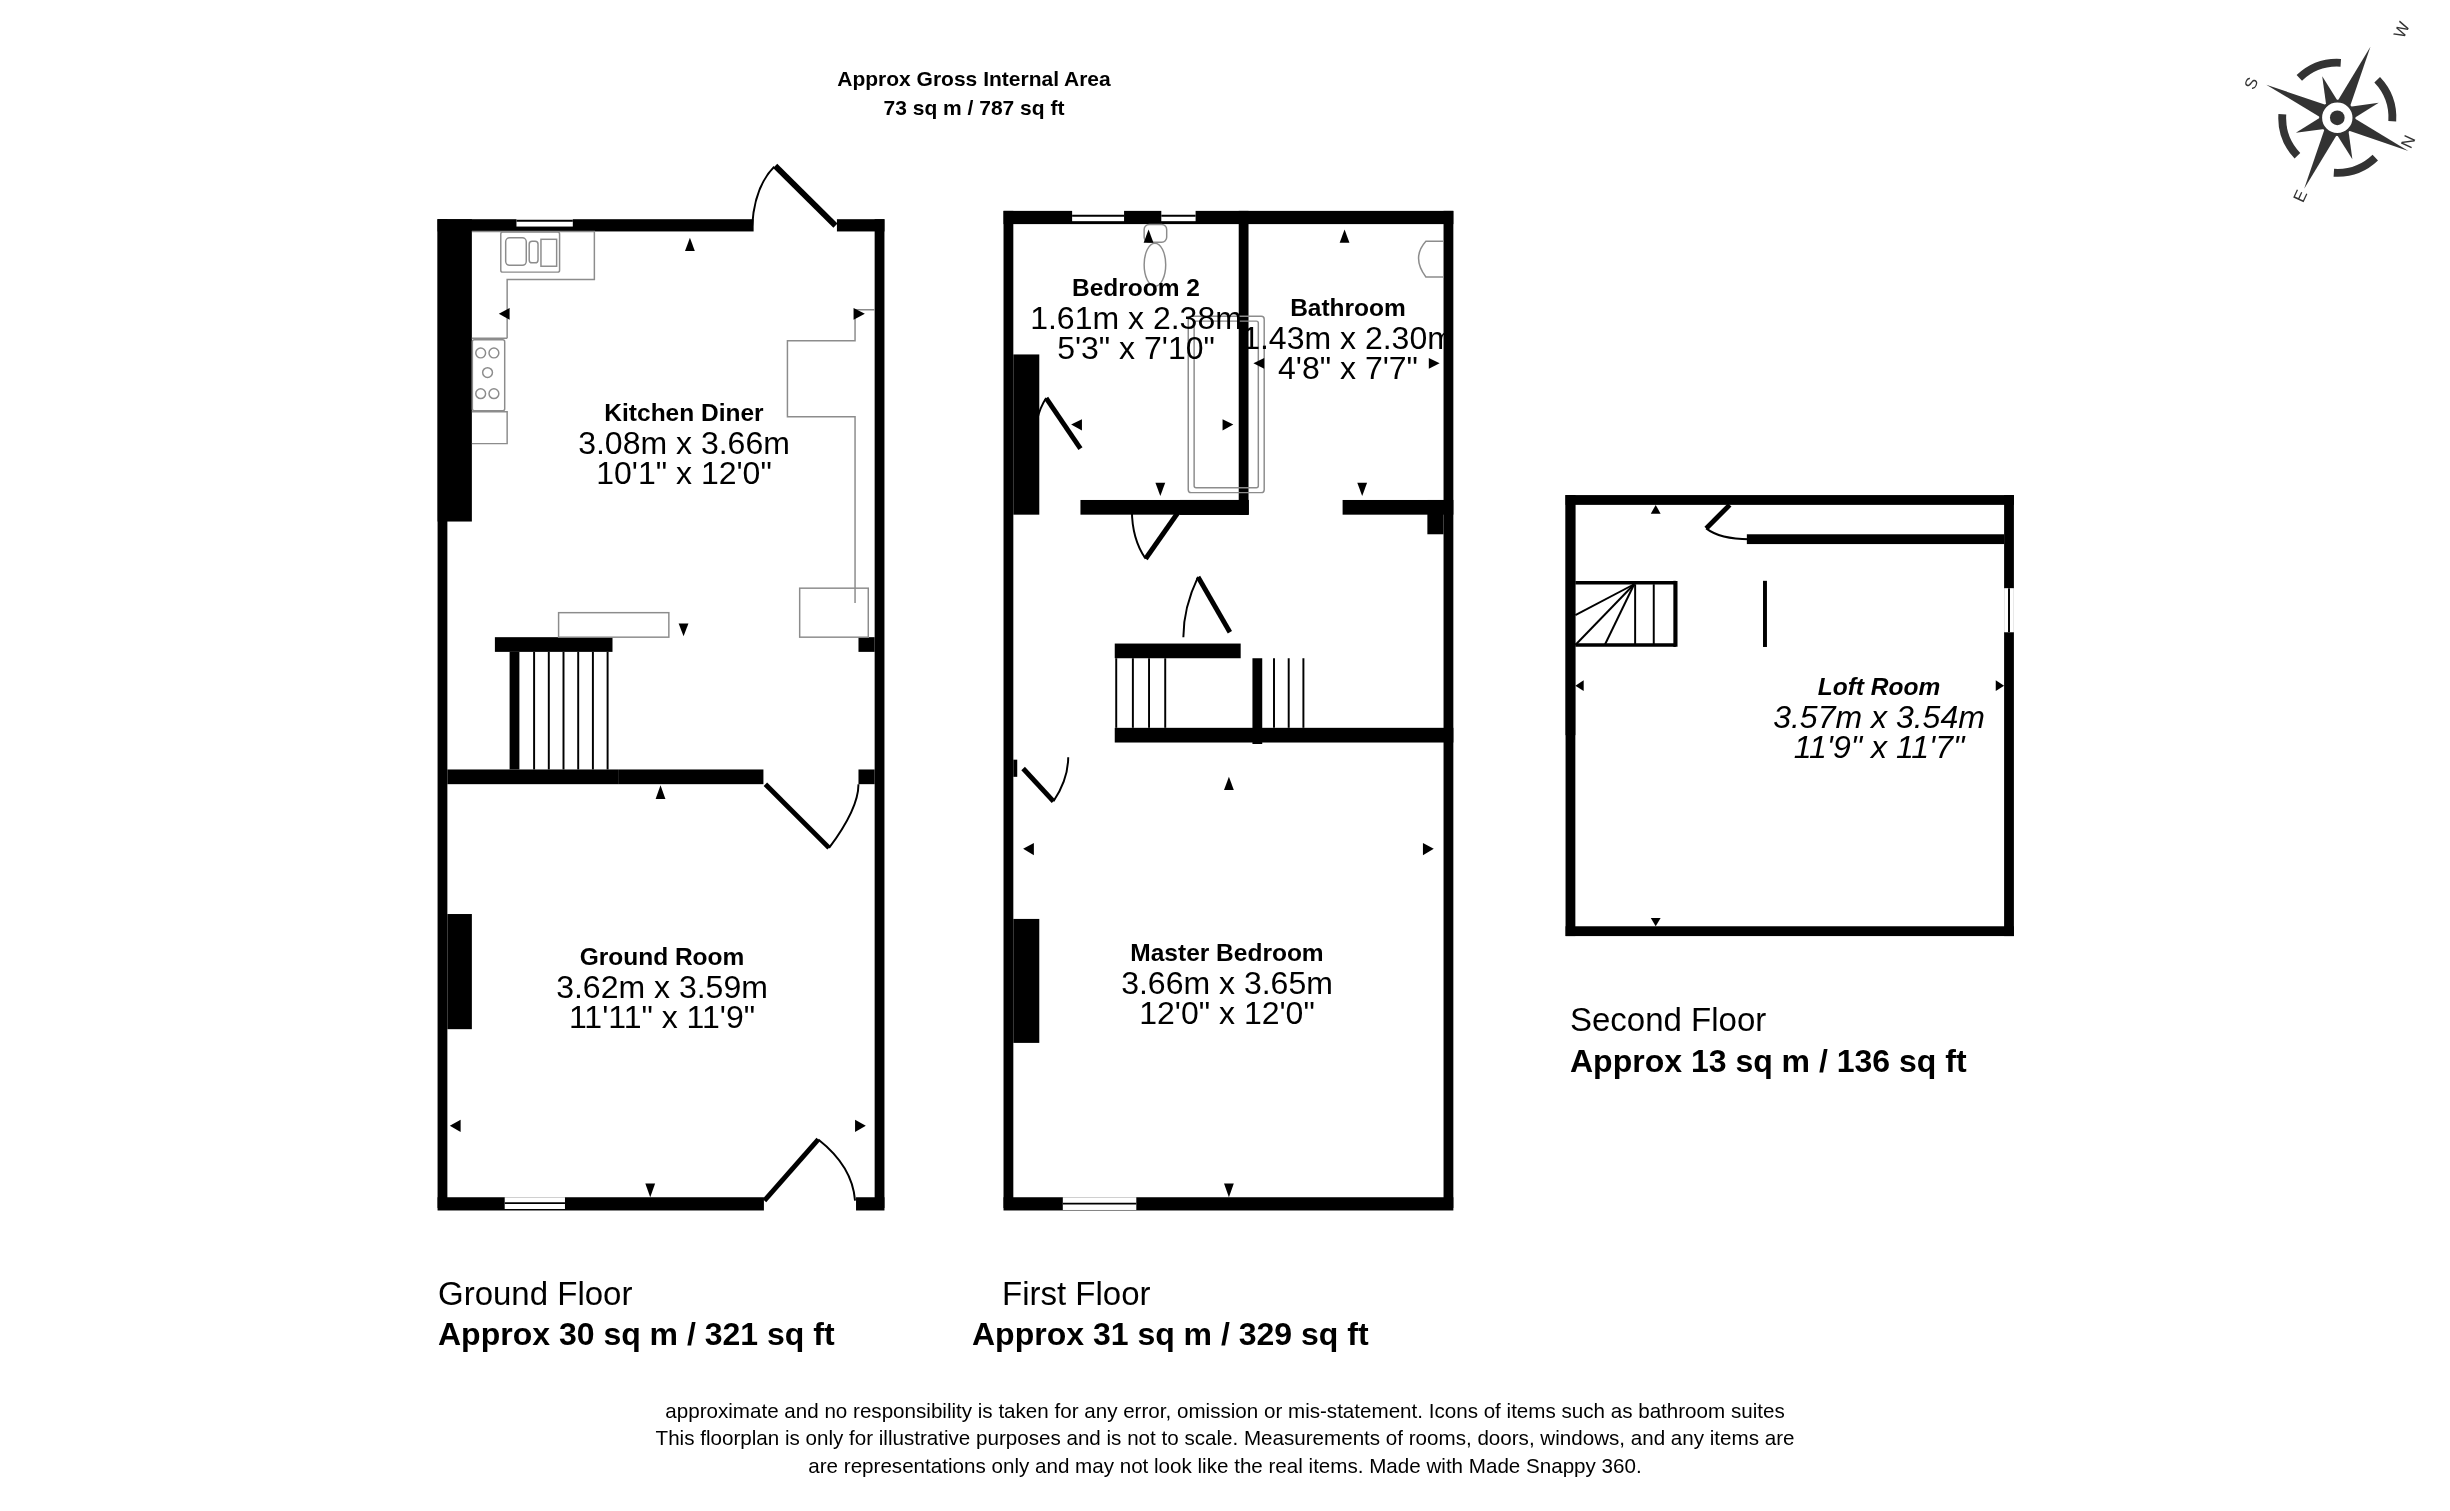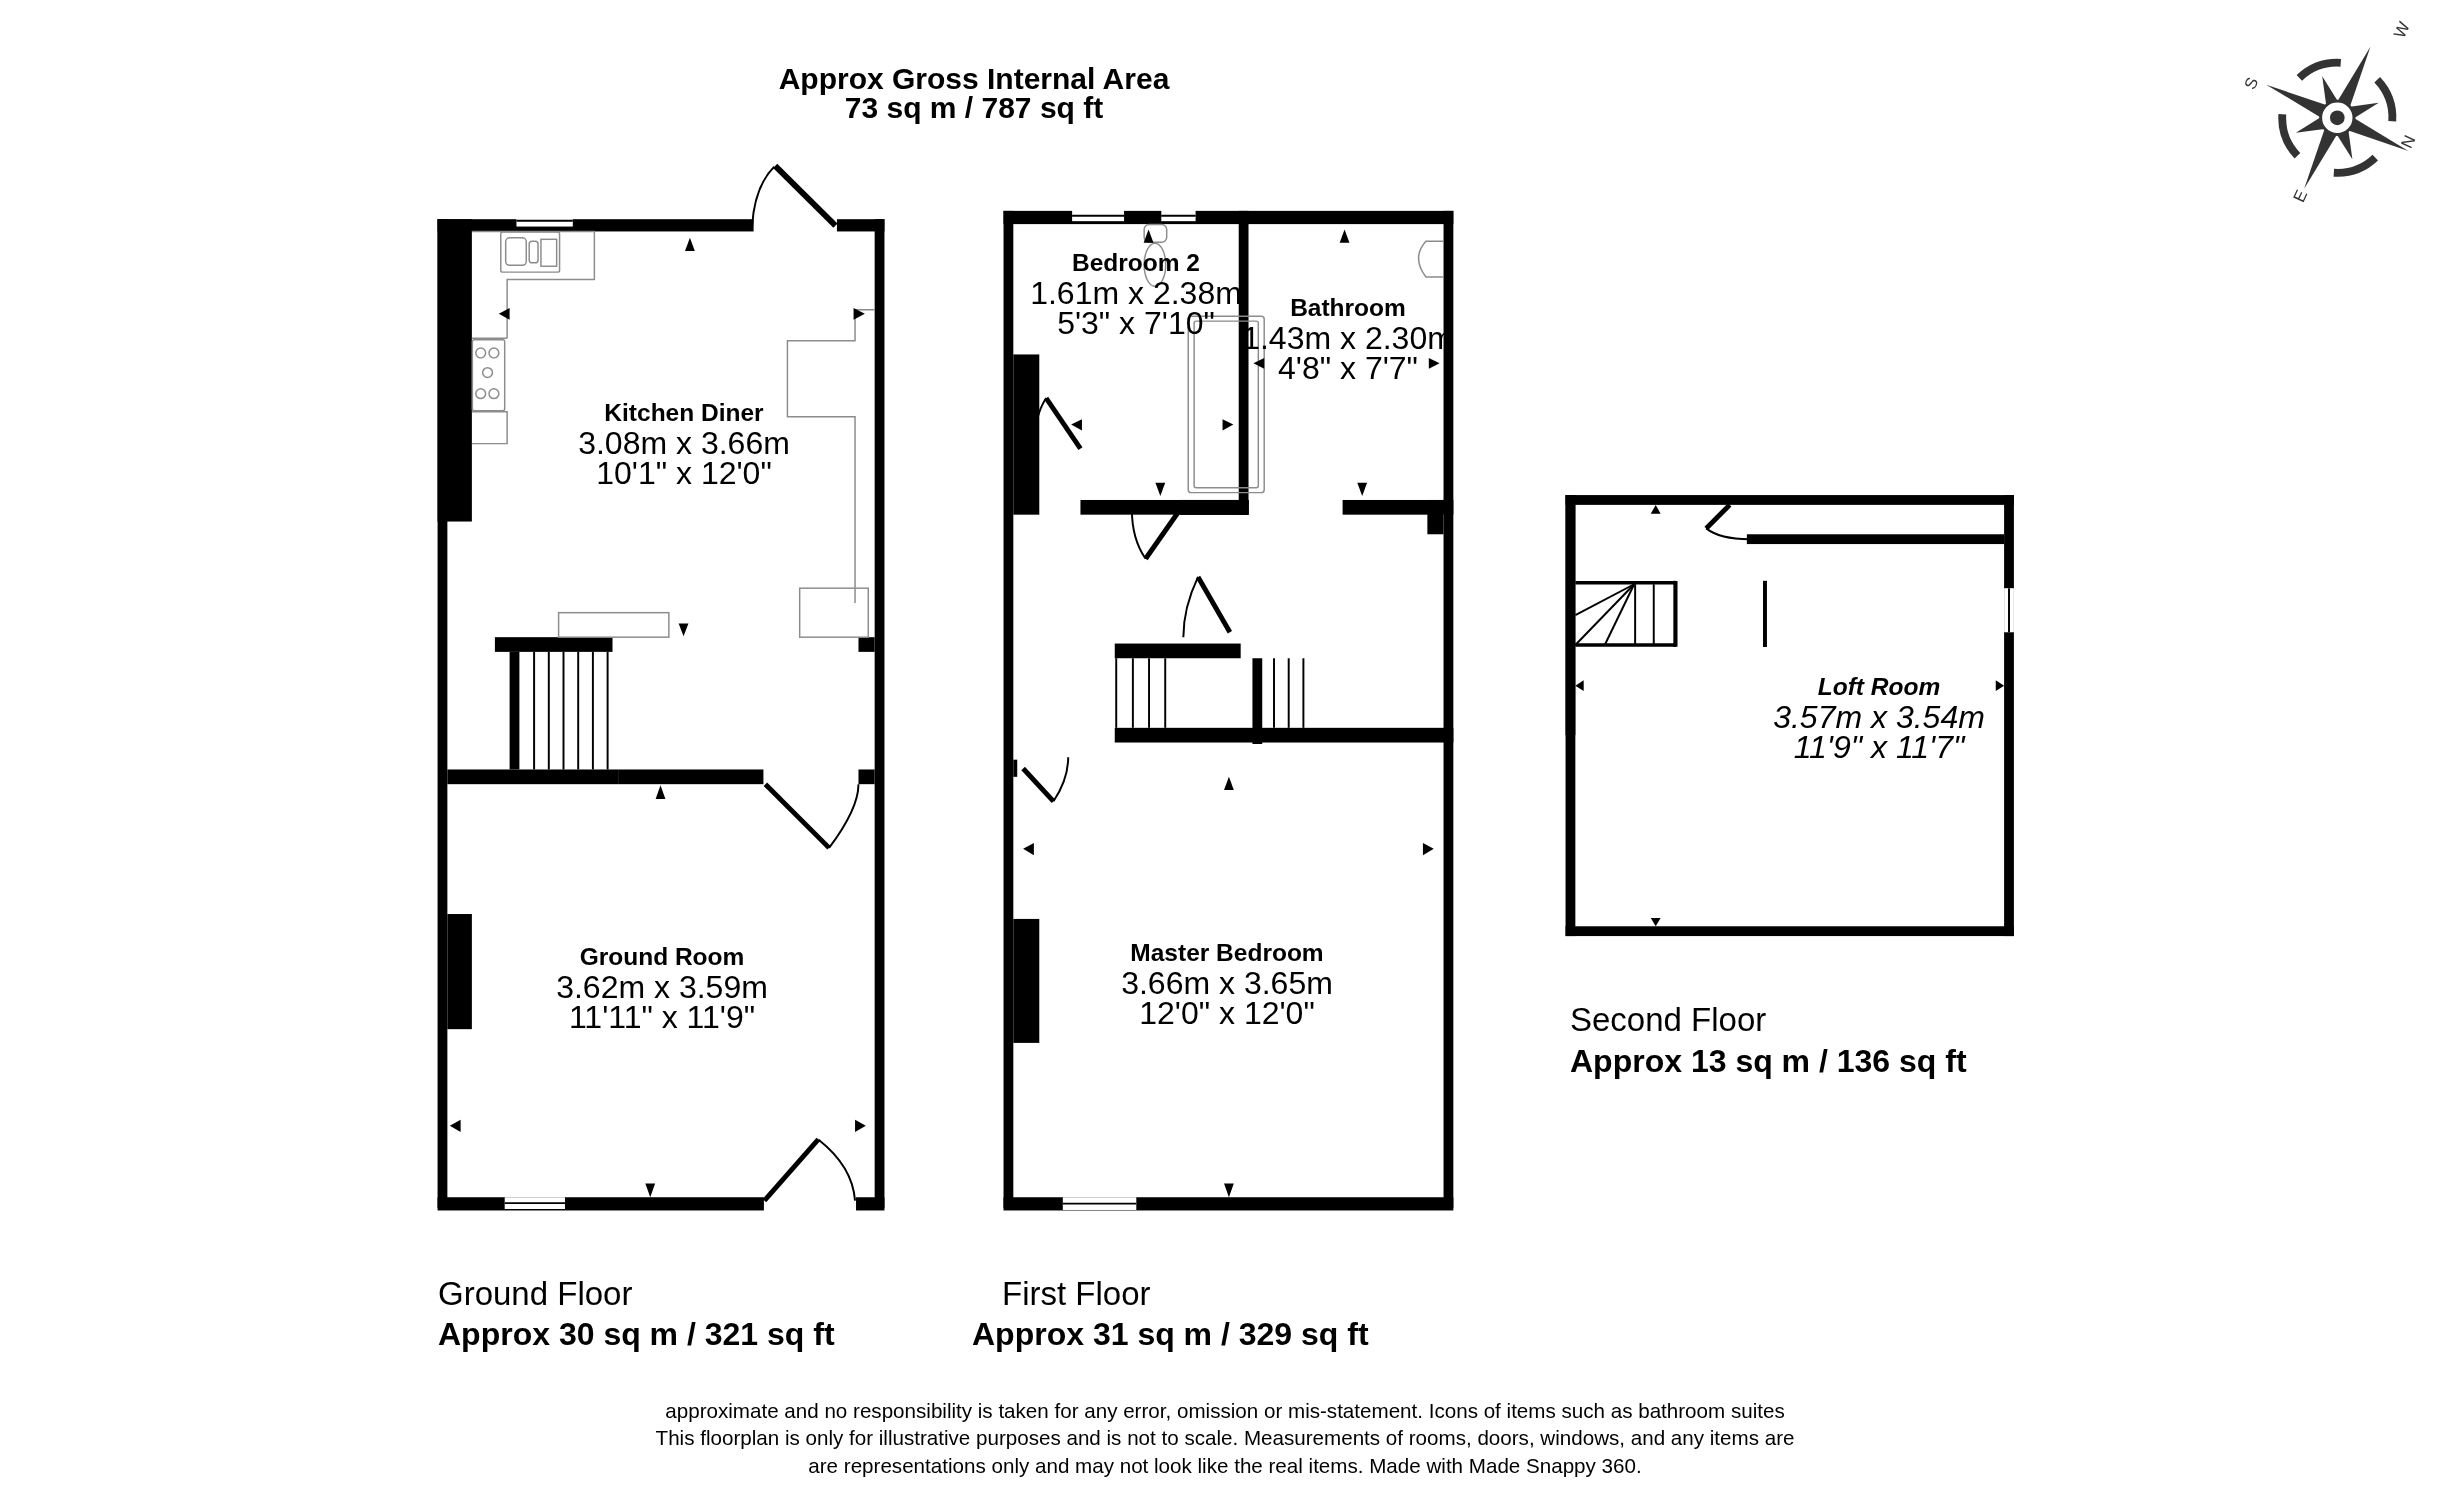--- a/index.html
+++ b/index.html
@@ -1,18 +1,18 @@
 <!DOCTYPE html>
 <html style="font-size:7.8px"><head>
 <meta charset="utf-8">
 <style>
   html, body { margin: 0; padding: 0; background: #ffffff; }
   body { width: 2450px; height: 1512px; position: relative; overflow: hidden; font-family: "Liberation Sans", sans-serif; color: #000; }
   .abs { position: absolute; }
-  .header { left: 0; width: 1948px; top: 64px; text-align: center; font-weight: bold; font-size: 30px; line-height: 29px; }
+  .header { left: 0; width: 1948px; top: 64px; text-align: center; font-weight: bold; font-size: 21px; line-height: 29px; }
   .plan-svg { position: absolute; left: 0; top: 0; width: 2450px; height: 1512px; }
   .room-label { position: absolute; text-align: center; white-space: nowrap; transform: translateX(-50%); }
   .room-name { font-weight: bold; font-size: 24.5px; line-height: 30px; display: block; }
   .room-dim { font-size: 32px; line-height: 30px; display: block; }
   .floor-title { position: absolute; font-size: 33px; line-height: 39px; white-space: nowrap; }
   .floor-area { position: absolute; font-weight: bold; font-size: 32px; line-height: 27.4px; white-space: nowrap; }
   .disclaimer { position: absolute; left: 588px; width: 1274px; top: 1397px; text-align: center; font-size: 20.6px; line-height: 27.4px; }
   .compass-label { font-family: "Liberation Sans", sans-serif; font-size: 34px; fill: #333; }
 </style>
 </head>
@@ -274,21 +274,21 @@
   <span class="room-name">Kitchen Diner</span>
   <span class="room-dim">3.08m x 3.66m</span>
   <span class="room-dim">10'1" x 12'0"</span>
 </div>
 <div class="room-label" style="left:662px; top:942px;">
   <span class="room-name">Ground Room</span>
   <span class="room-dim">3.62m x 3.59m</span>
   <span class="room-dim">11'11" x 11'9"</span>
 </div>
 
-<div class="room-label" style="left:1136px; top:248px;">
+<div class="room-label" style="left:1136px; top:273px;">
   <span class="room-name">Bedroom 2</span>
   <span class="room-dim">1.61m x 2.38m</span>
   <span class="room-dim">5'3" x 7'10"</span>
 </div>
 <div class="room-label" style="left:1348px; top:293px;">
   <span class="room-name">Bathroom</span>
   <span class="room-dim">1.43m x 2.30m</span>
   <span class="room-dim">4'8" x 7'7"</span>
 </div>
 <div class="room-label" style="left:1227px; top:938px;">

